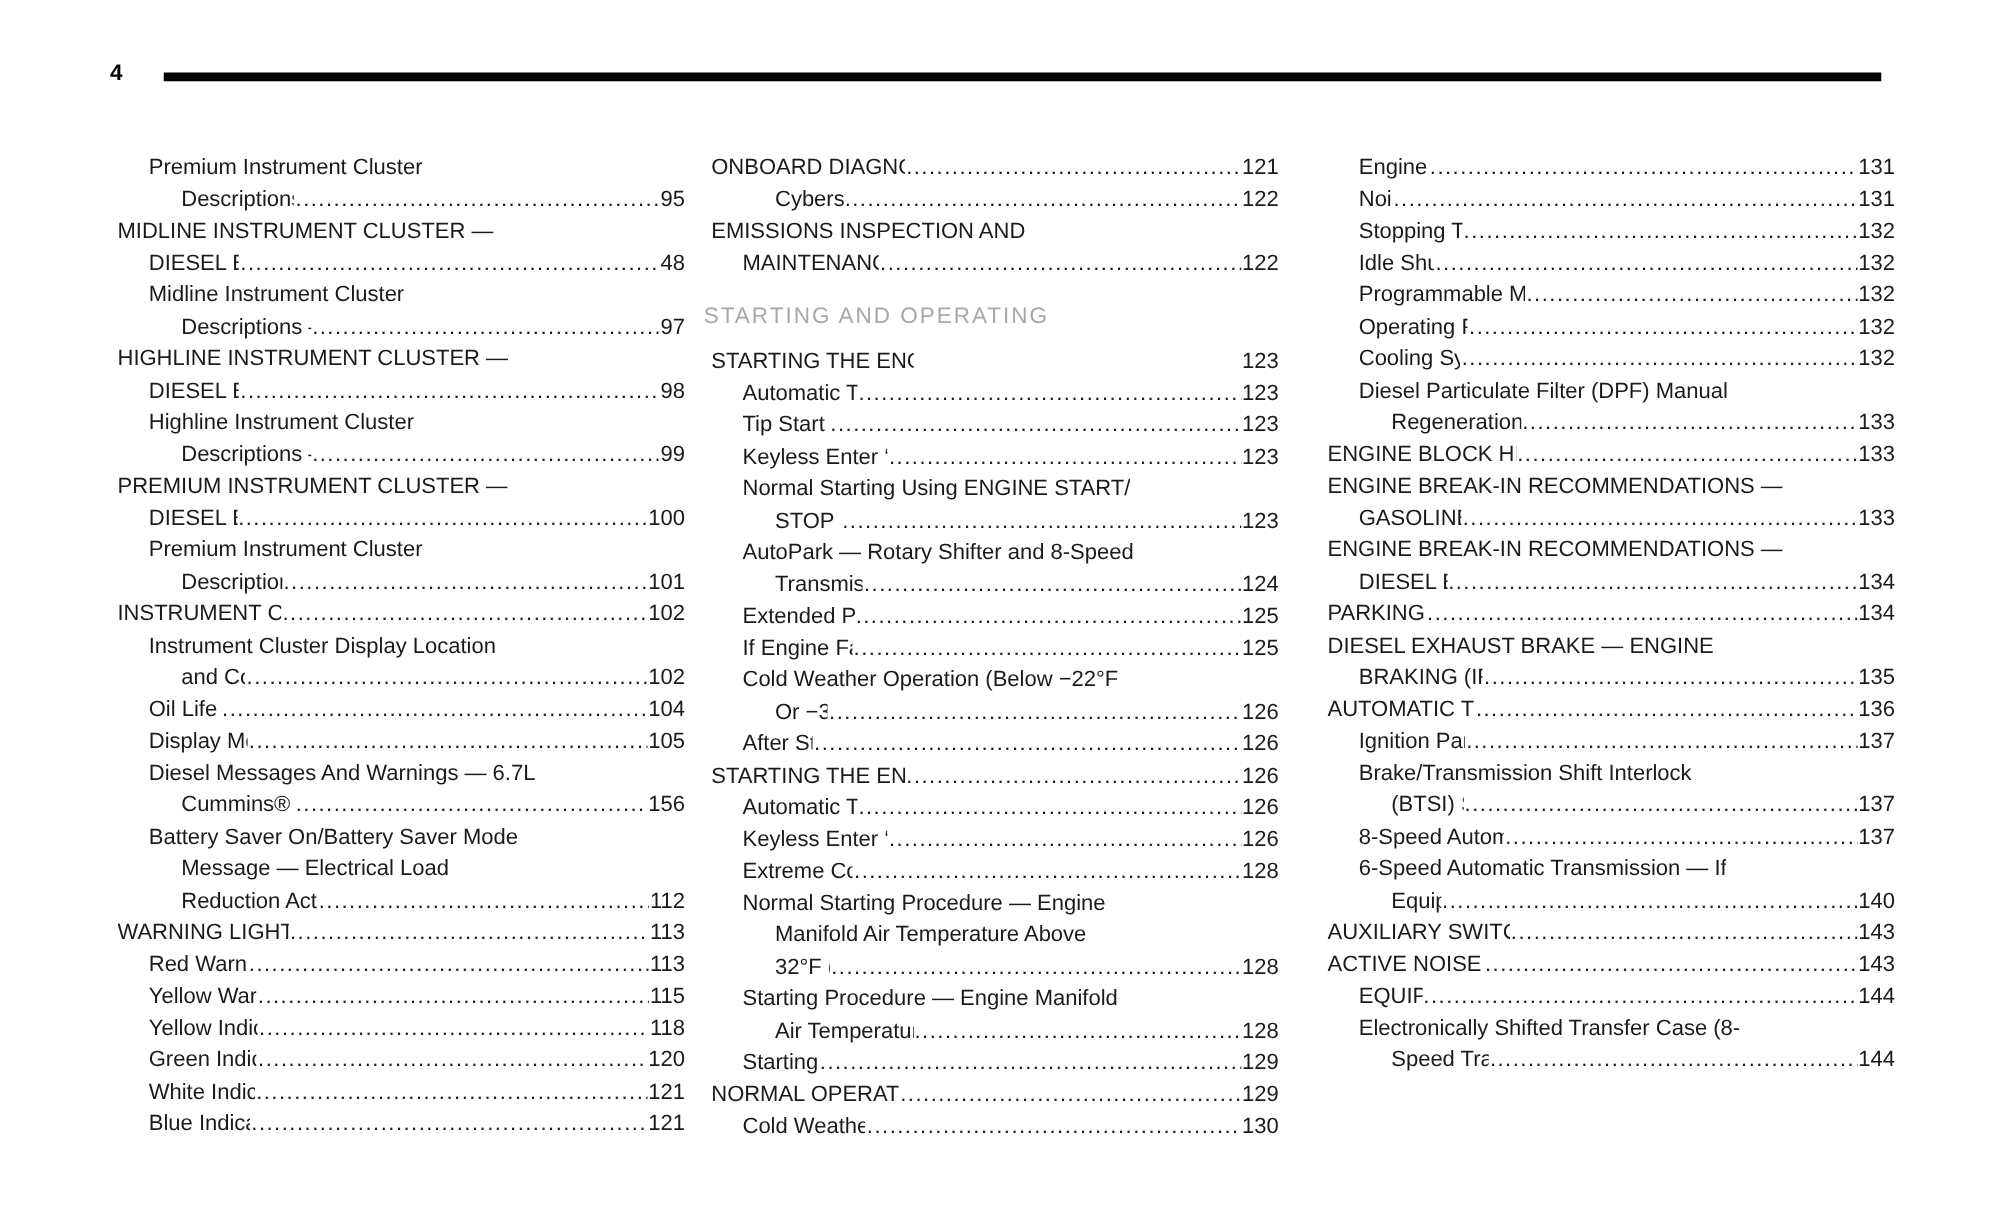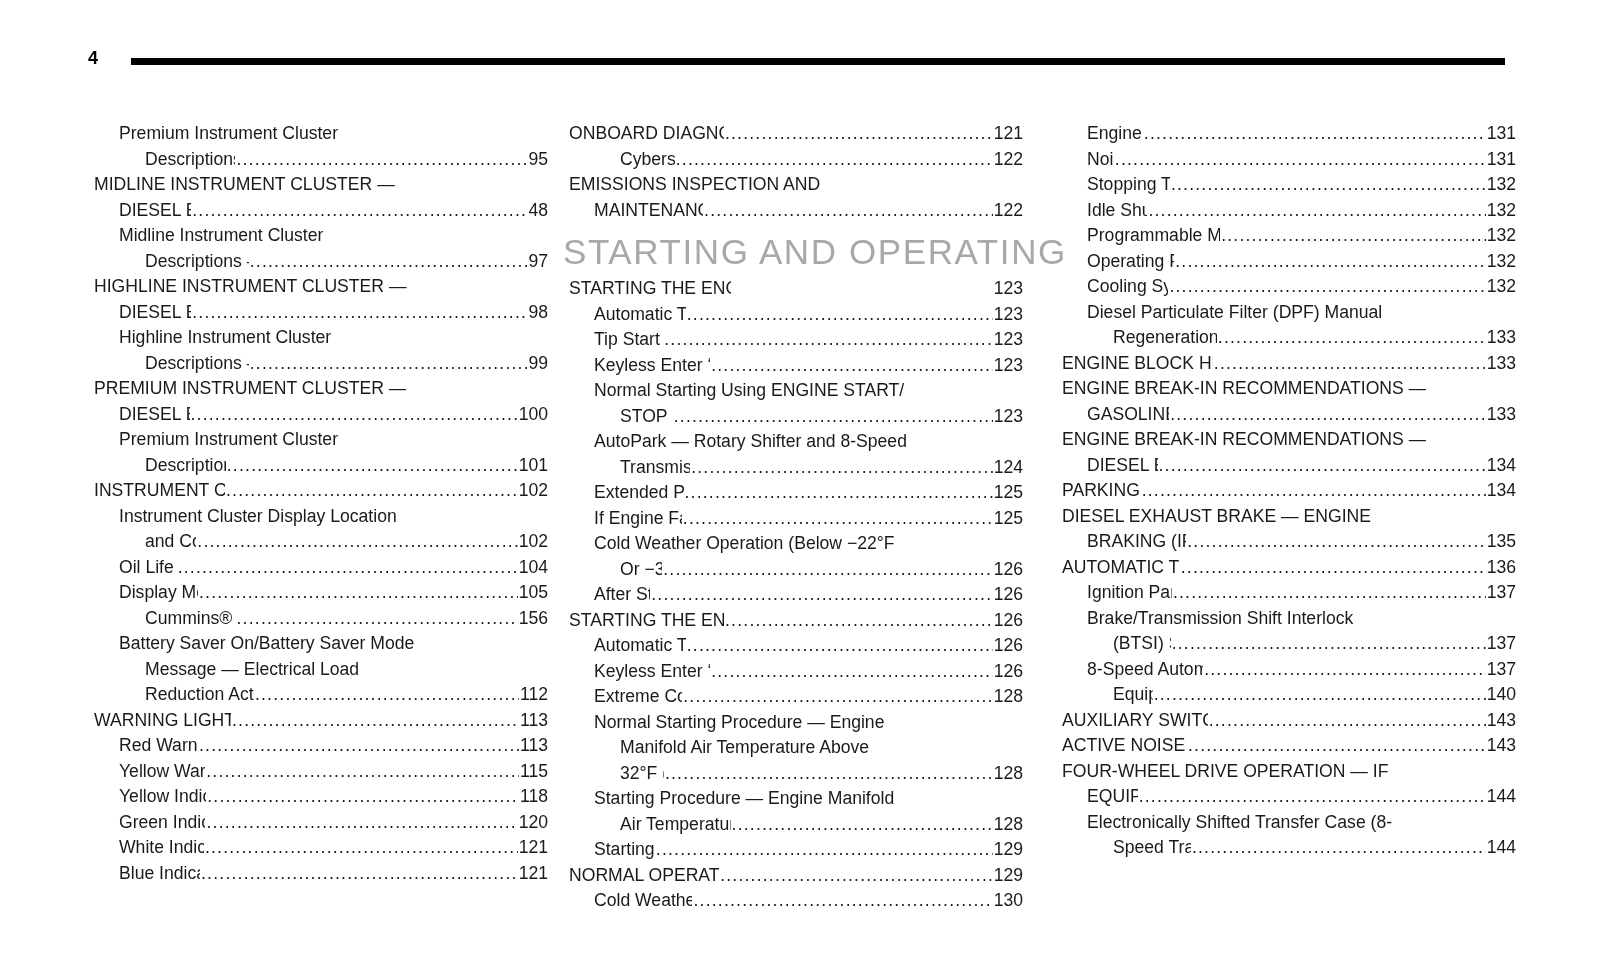--- a/index.html
+++ b/index.html
@@ -54,21 +54,21 @@
   }
   .toc-col {
     box-sizing: border-box;
   }
   .toc-col.col1 { width: 470px; margin-left: 88px; padding-right: 10px; }
   .toc-col.col2 { width: 470px; margin-left: 5px;  padding-right: 10px; }
   .toc-col.col3 { width: 470px; margin-left: 23px; padding-right: 10px; }
 
   
   .section-heading {
-    font-size: 35px;
+    font-size: 18px;
     line-height: 30px;
     letter-spacing: 1.6px;
     color: #a8a8a8;
     font-weight: 400;
     margin-top: 14px;
     margin-bottom: 9px;
     white-space: nowrap;
   }
 
   
@@ -189,20 +189,23 @@
       <div class="entry lvl2">
         <span class="etext">Oil Life Reset</span>
         <span class="leader"></span>
         <span class="pnum">104</span>
       </div>
       <div class="entry lvl2">
         <span class="etext">Display Menu Items</span>
         <span class="leader"></span>
         <span class="pnum">105</span>
       </div>
+      <div class="entry lvl2 nolead">
+        <span class="etext">Diesel Messages And Warnings — 6.7L</span>
+      </div>
       <div class="entry lvl3">
         <span class="etext">Cummins® Diesel Engine</span>
         <span class="leader"></span>
         <span class="pnum">156</span>
       </div>
       <div class="entry lvl2 nolead">
         <span class="etext">Battery Saver On/Battery Saver Mode</span>
       </div>
       <div class="entry lvl3 nolead">
         <span class="etext">Message — Electrical Load</span>
@@ -476,37 +479,37 @@
       <div class="entry lvl3">
         <span class="etext">(BTSI) System</span>
         <span class="leader"></span>
         <span class="pnum">137</span>
       </div>
       <div class="entry lvl2">
         <span class="etext">8-Speed Automatic Transmission</span>
         <span class="leader"></span>
         <span class="pnum">137</span>
       </div>
+      <div class="entry lvl2 nolead">
+        <span class="etext">6-Speed Automatic Transmission — If</span>
+      </div>
       <div class="entry lvl3">
         <span class="etext">Equipped</span>
         <span class="leader"></span>
         <span class="pnum">140</span>
       </div>
       <div class="entry lvl1">
         <span class="etext">AUXILIARY SWITCHES — IF EQUIPPED</span>
         <span class="leader"></span>
         <span class="pnum">143</span>
       </div>
       <div class="entry lvl1">
         <span class="etext">ACTIVE NOISE CANCELLATION</span>
         <span class="leader"></span>
         <span class="pnum">143</span>
-      </div>
-      <div class="entry lvl1 nolead">
-        <span class="etext">FOUR-WHEEL DRIVE OPERATION — IF</span>
       </div>
       <div class="entry lvl2">
         <span class="etext">EQUIPPED</span>
         <span class="leader"></span>
         <span class="pnum">144</span>
       </div>
       <div class="entry lvl2 nolead">
         <span class="etext">Electronically Shifted Transfer Case (8-</span>
       </div>
       <div class="entry lvl3">

